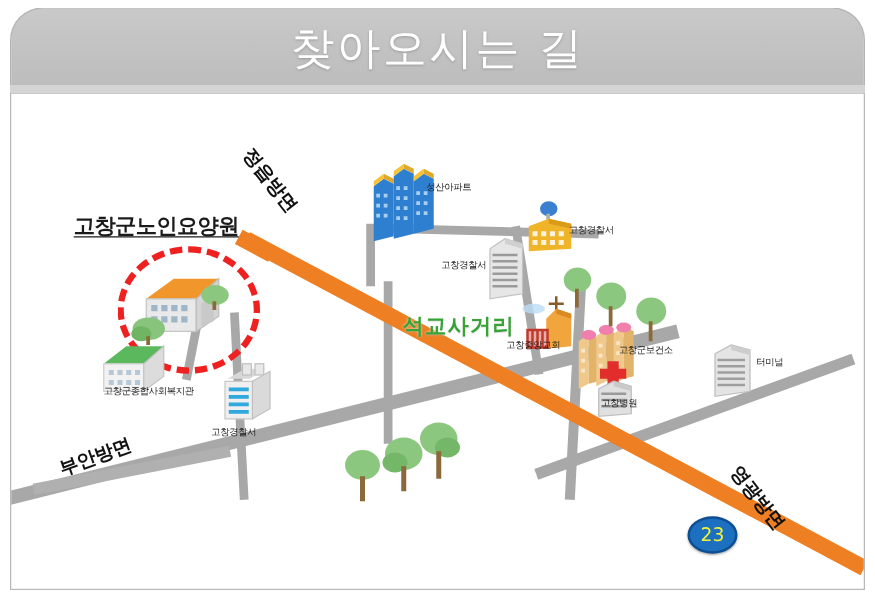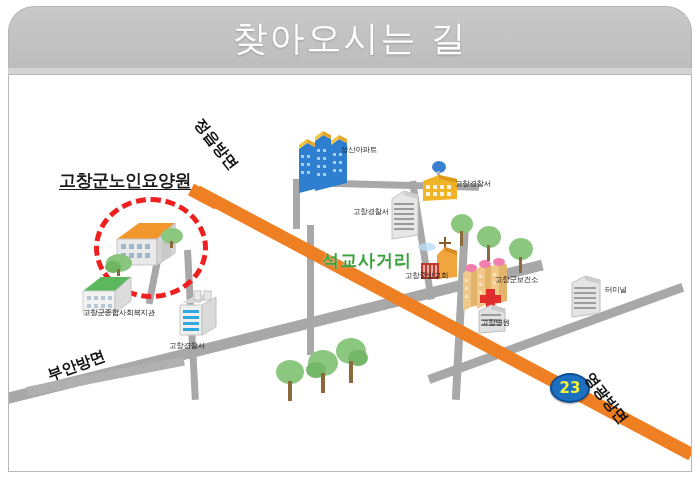--- a/index.html
+++ b/index.html
@@ -49,22 +49,23 @@
   .lbl-cross{
     font-size:17px;font-weight:bold;color:#37a337;letter-spacing:1px;
     text-shadow:0 0 2px rgba(255,255,255,.9),0 1px 1px rgba(0,0,0,.18);
   }
 
   
   .shield{
     position:absolute;width:36px;height:26px;border-radius:50%;
     background:#1d6fc0;border:2px solid #0e4f94;
     display:flex;align-items:center;justify-content:center;
-    color:#f2f23a;font-size:15px;font-weight:bold;
+    color:#f2f23a;font-size:15px;font-weight:normal;
     box-shadow:0 1px 2px rgba(0,0,0,.35);
+    margin-top:40px;
   }
 
   
   .dashcircle{
     position:absolute;width:104px;height:92px;border-radius:50%;
     border:5px dashed #ef2020;
   }
 
   
   .icon{position:absolute;}

